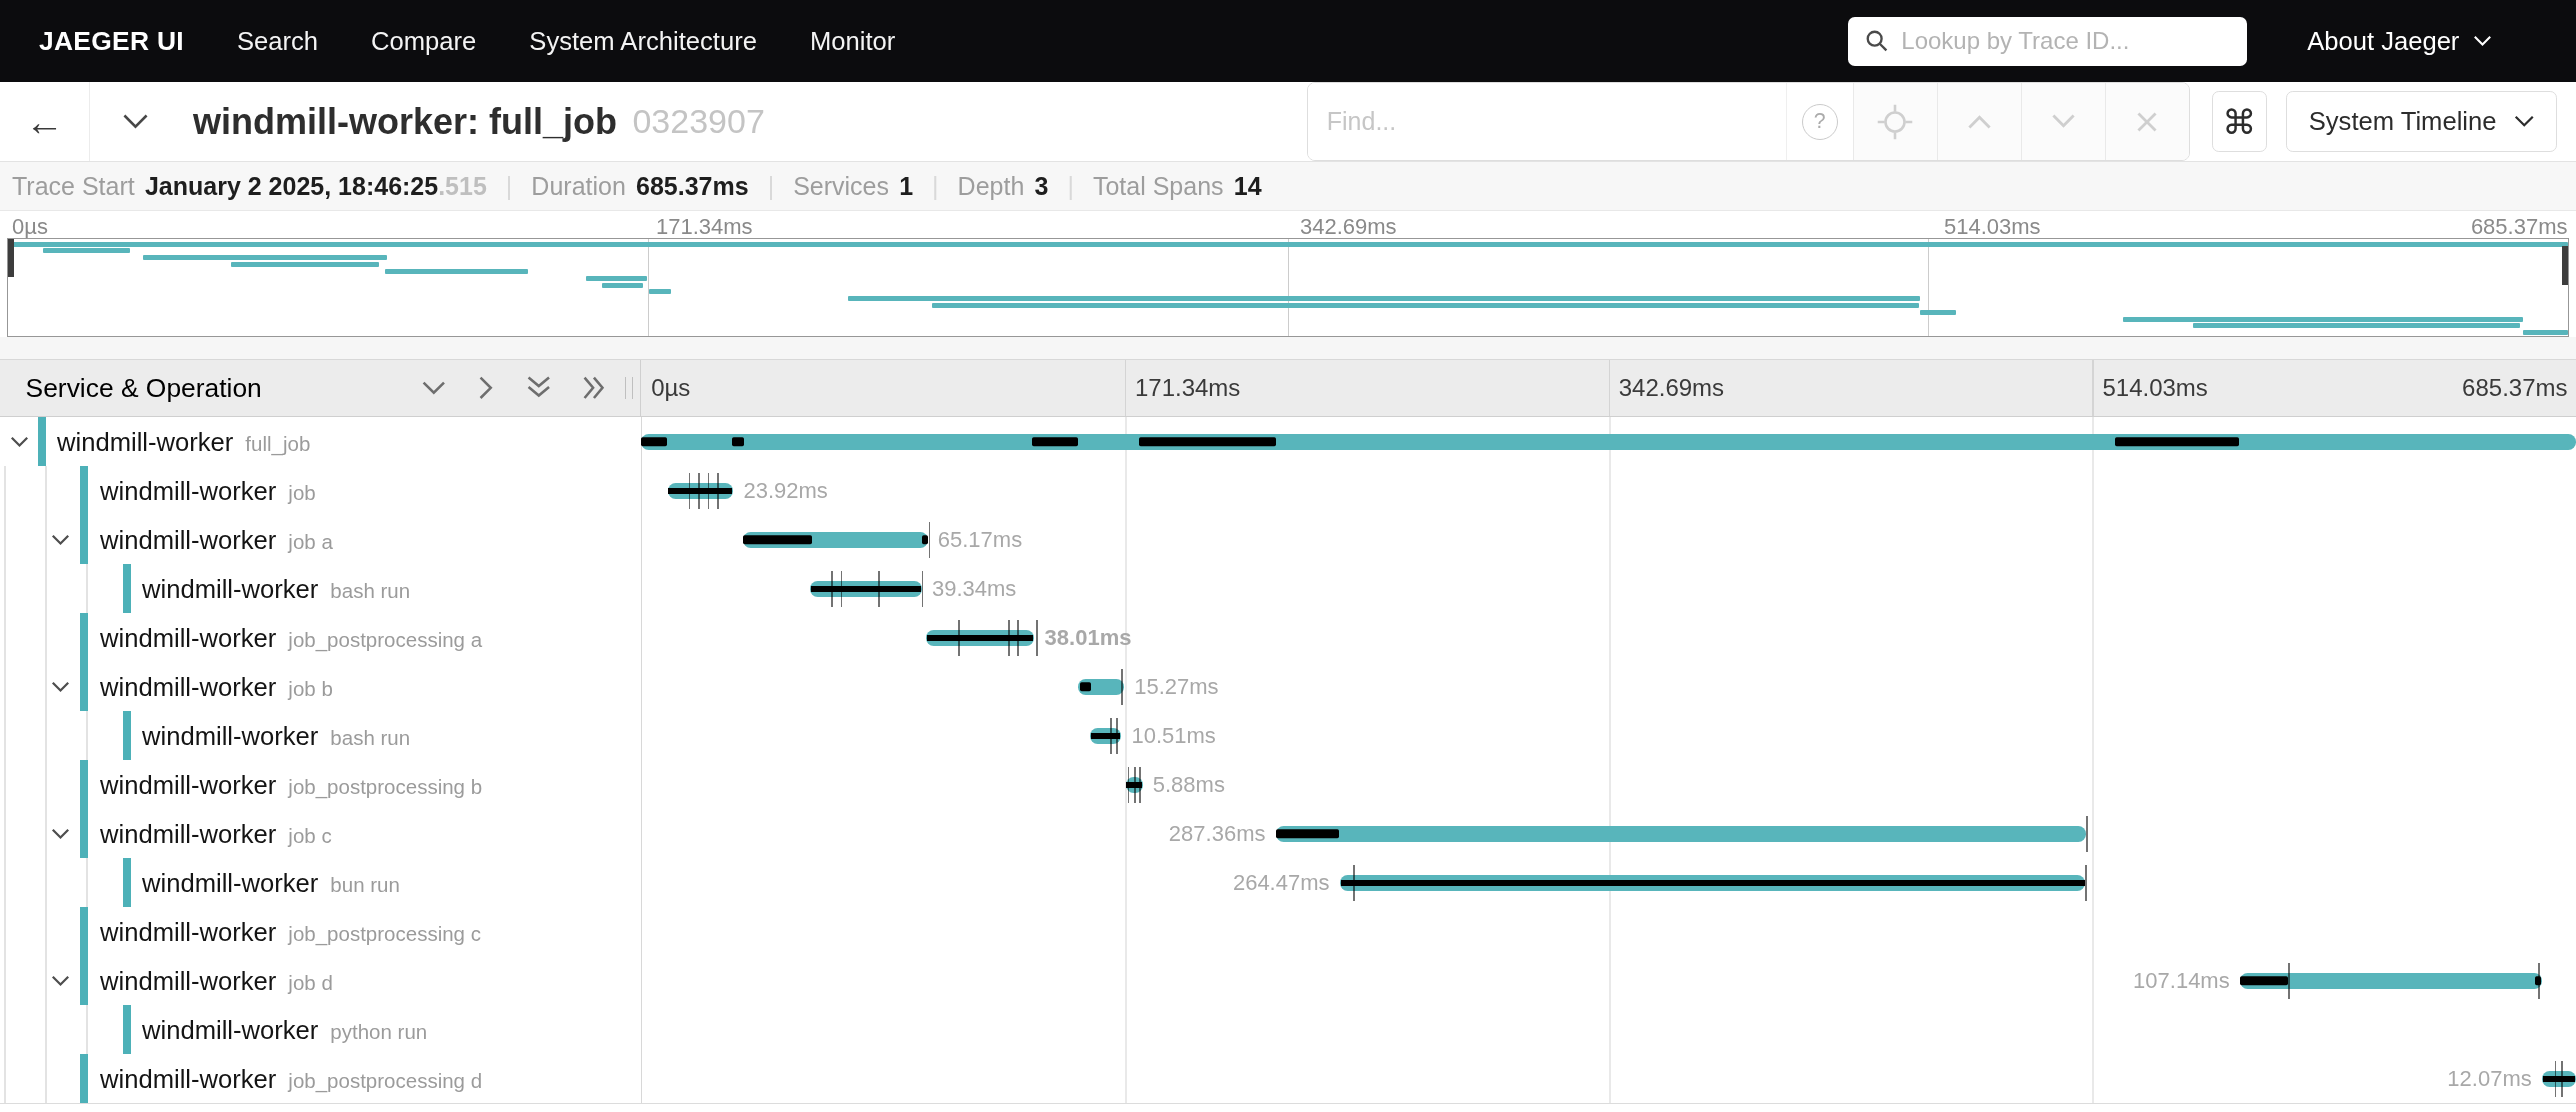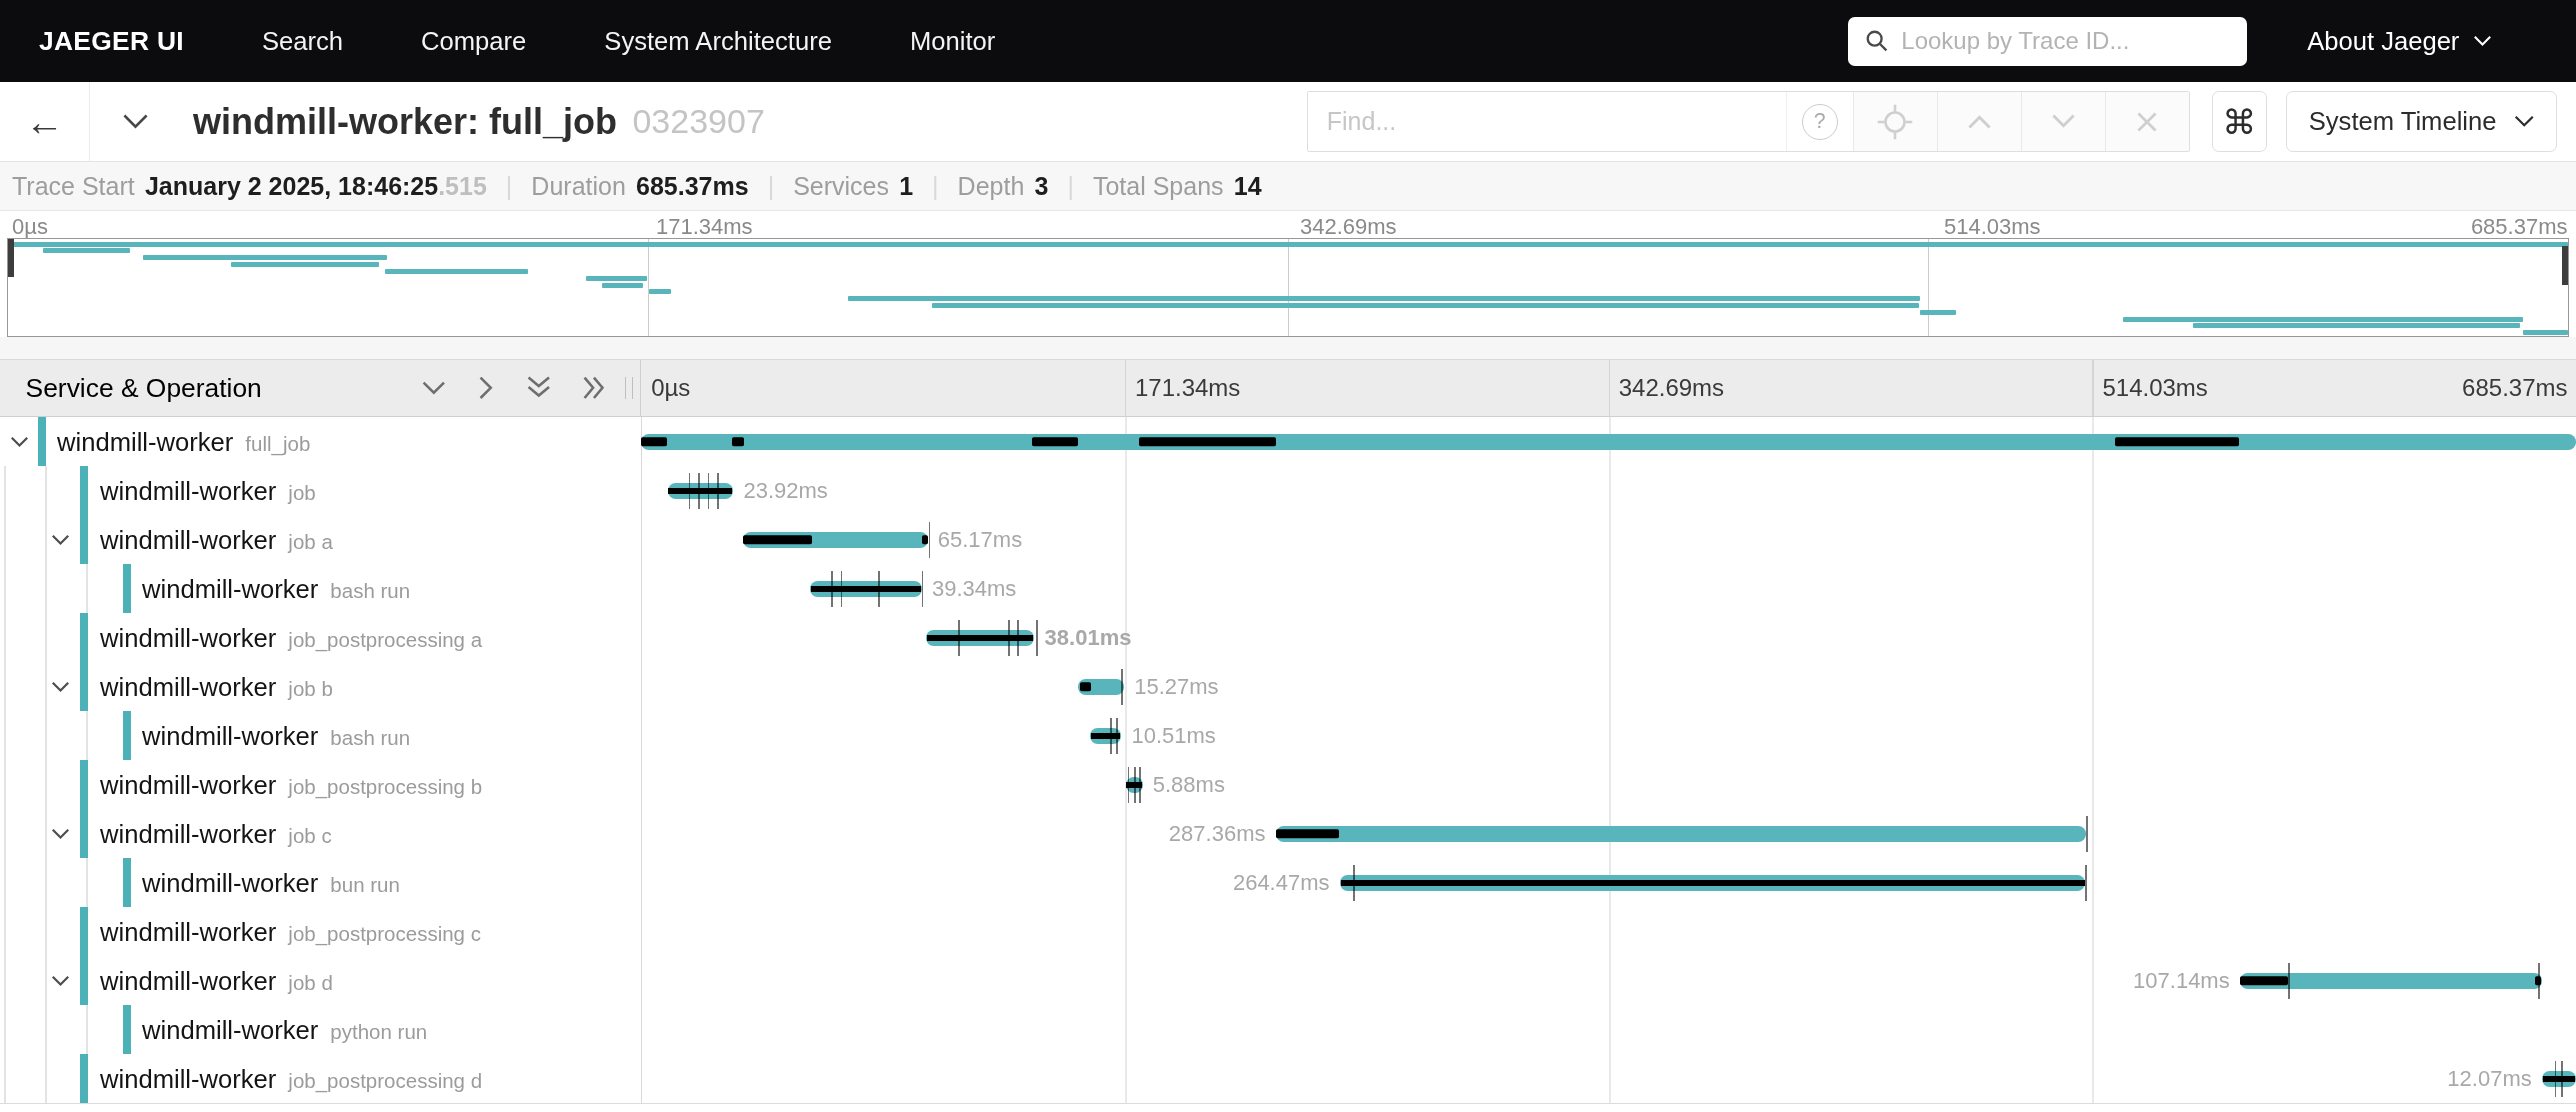--- a/index.html
+++ b/index.html
@@ -5,38 +5,38 @@
   * { box-sizing: border-box; }
   html,body { margin:0; padding:0; }
   body {
     width:2576px; height:1112px; overflow:hidden; background:#fff;
     font-family:"Liberation Sans", sans-serif; position:relative;
   }
 
   
   .nav { height:82px; background:#0c0c0e; display:flex; align-items:center; color:#fff; }
   .brand { font-size:26.4px; font-weight:700; margin-left:39px; letter-spacing:0.3px; cursor:pointer; }
-  .nav-item { font-size:25.6px; color:#f4f4f4; margin-left:78px; cursor:pointer; }
+  .nav-item { font-size:25.6px; color:#f4f4f4; margin-left:53px; cursor:pointer; }
   .lookup { margin-left:auto; width:399px; height:49px; background:#fff; border-radius:6.8px;
             display:flex; align-items:center; padding:0 15.4px; }
   .lookup svg { flex:0 0 auto; }
   .lookup input { border:none; outline:none; font-size:24px; margin-left:10.2px; width:100%;
                   color:#333; font-family:inherit; background:transparent; }
   .lookup input::placeholder { color:#b3b3b3; }
   .about { display:flex; align-items:center; gap:13.6px; font-size:25.6px; margin:0 84px 0 60px; cursor:pointer; }
 
   
   .hdr { height:80px; display:flex; align-items:center; border-bottom:0.9px solid #e3e3e3; background:#fff; }
   .back { width:90px; height:100%; border-right:0.9px solid #ececec; display:flex;
           align-items:center; justify-content:center; font-size:39px; color:#3a3a3a; cursor:pointer; }
   .hdr-chev { margin-left:31px; color:#474747; display:flex; cursor:pointer; }
   .title { font-size:36px; font-weight:700; color:#2e2e2e; margin-left:43px; white-space:nowrap; }
   .trace-id { font-size:34px; font-weight:400; color:#c4c4c4; margin-left:15.4px; }
   .hdr-right { margin-left:auto; display:flex; align-items:center; margin-right:19px; }
-  .findgrp { display:flex; height:61px; border:0.9px solid #dedede; border-radius:2px; overflow:hidden; background:#fff; }
+  .findgrp { display:flex; height:79px; border:0.9px solid #dedede; border-radius:8px; overflow:hidden; background:#fff; }
   .find-input { width:478px; padding:0 19px; border:none; outline:none; font-size:25px;
                 color:#333; font-family:inherit; }
   .find-input::placeholder { color:#c6c6c6; }
   .find-help { width:67px; display:flex; align-items:center; justify-content:center; border-left:0.9px solid #efefef; cursor:pointer; }
   .help-circle { width:36px; height:36px; border-radius:50%; border:1.7px solid #cbcbcb; color:#ababab;
                  font-size:21.3px; display:flex; align-items:center; justify-content:center; }
   .ctl-btn { width:84px; display:flex; align-items:center; justify-content:center;
              border-left:0.9px solid #e9e9e9; background:#fbfbfb; color:#cfcfcf; cursor:pointer; }
   .cmd-btn { width:55px; height:61px; margin-left:22px; border:0.9px solid #dedede; border-radius:6.8px;
              background:#fff; display:flex; align-items:center; justify-content:center;

